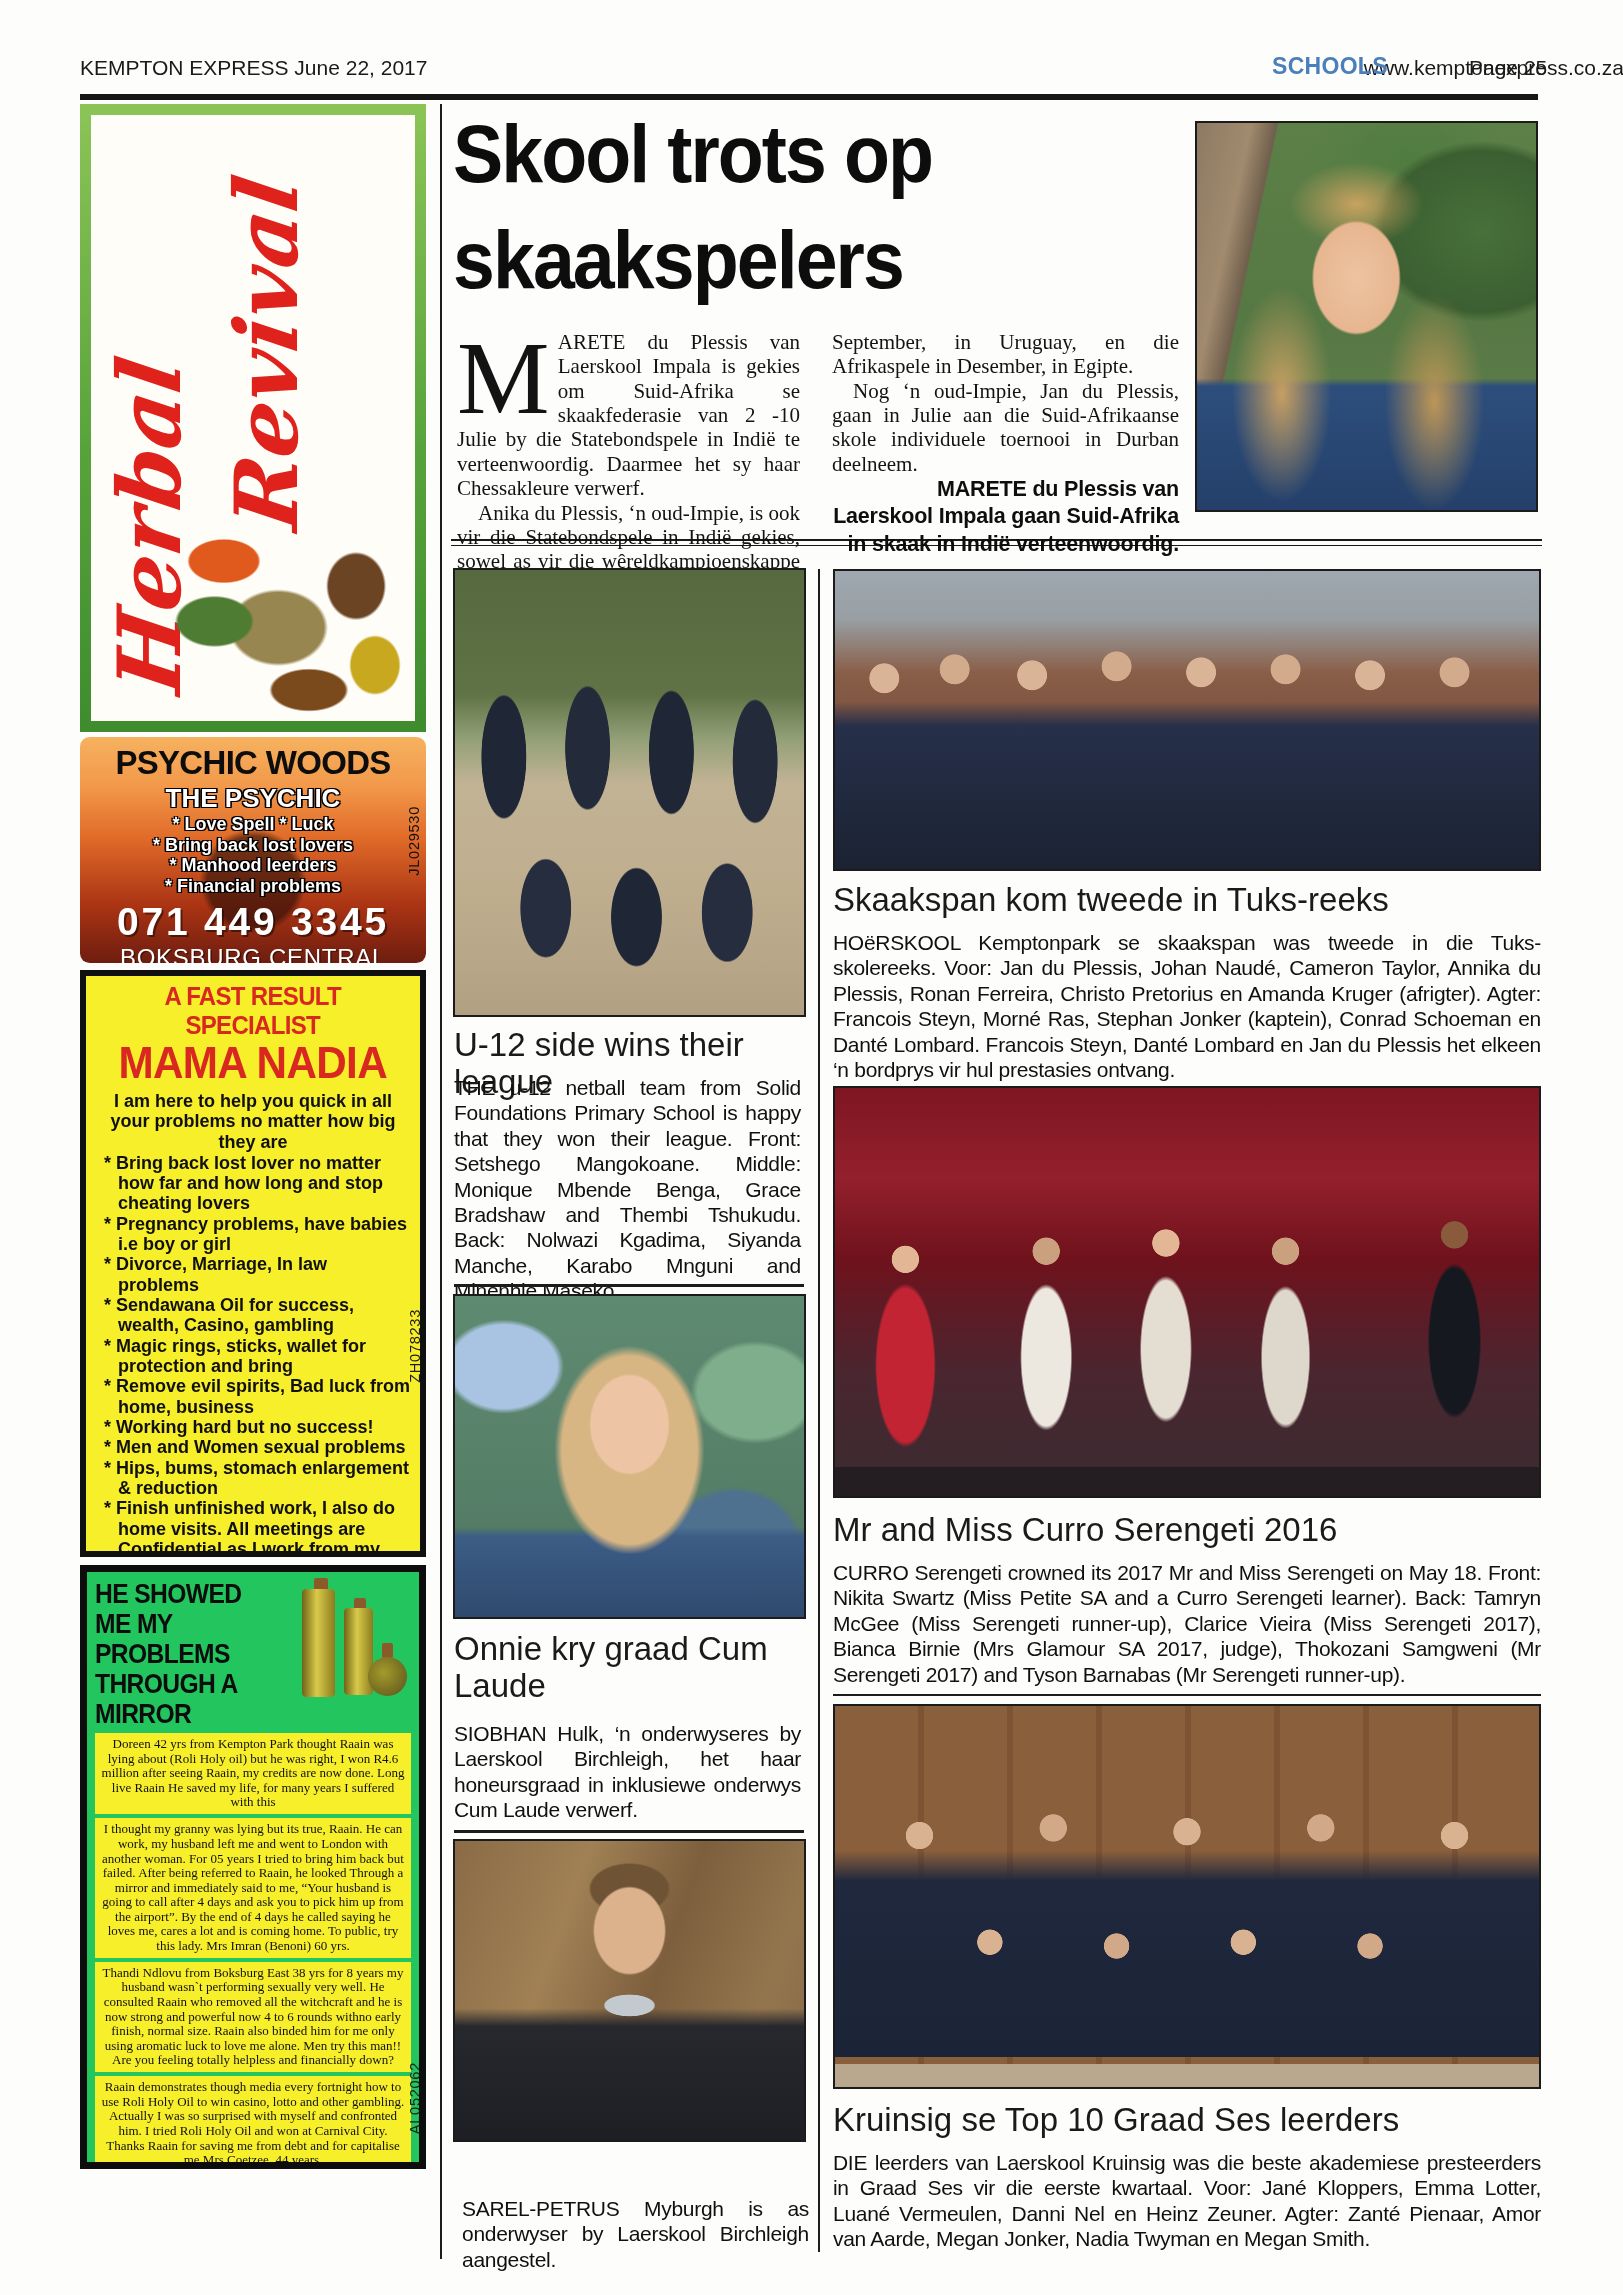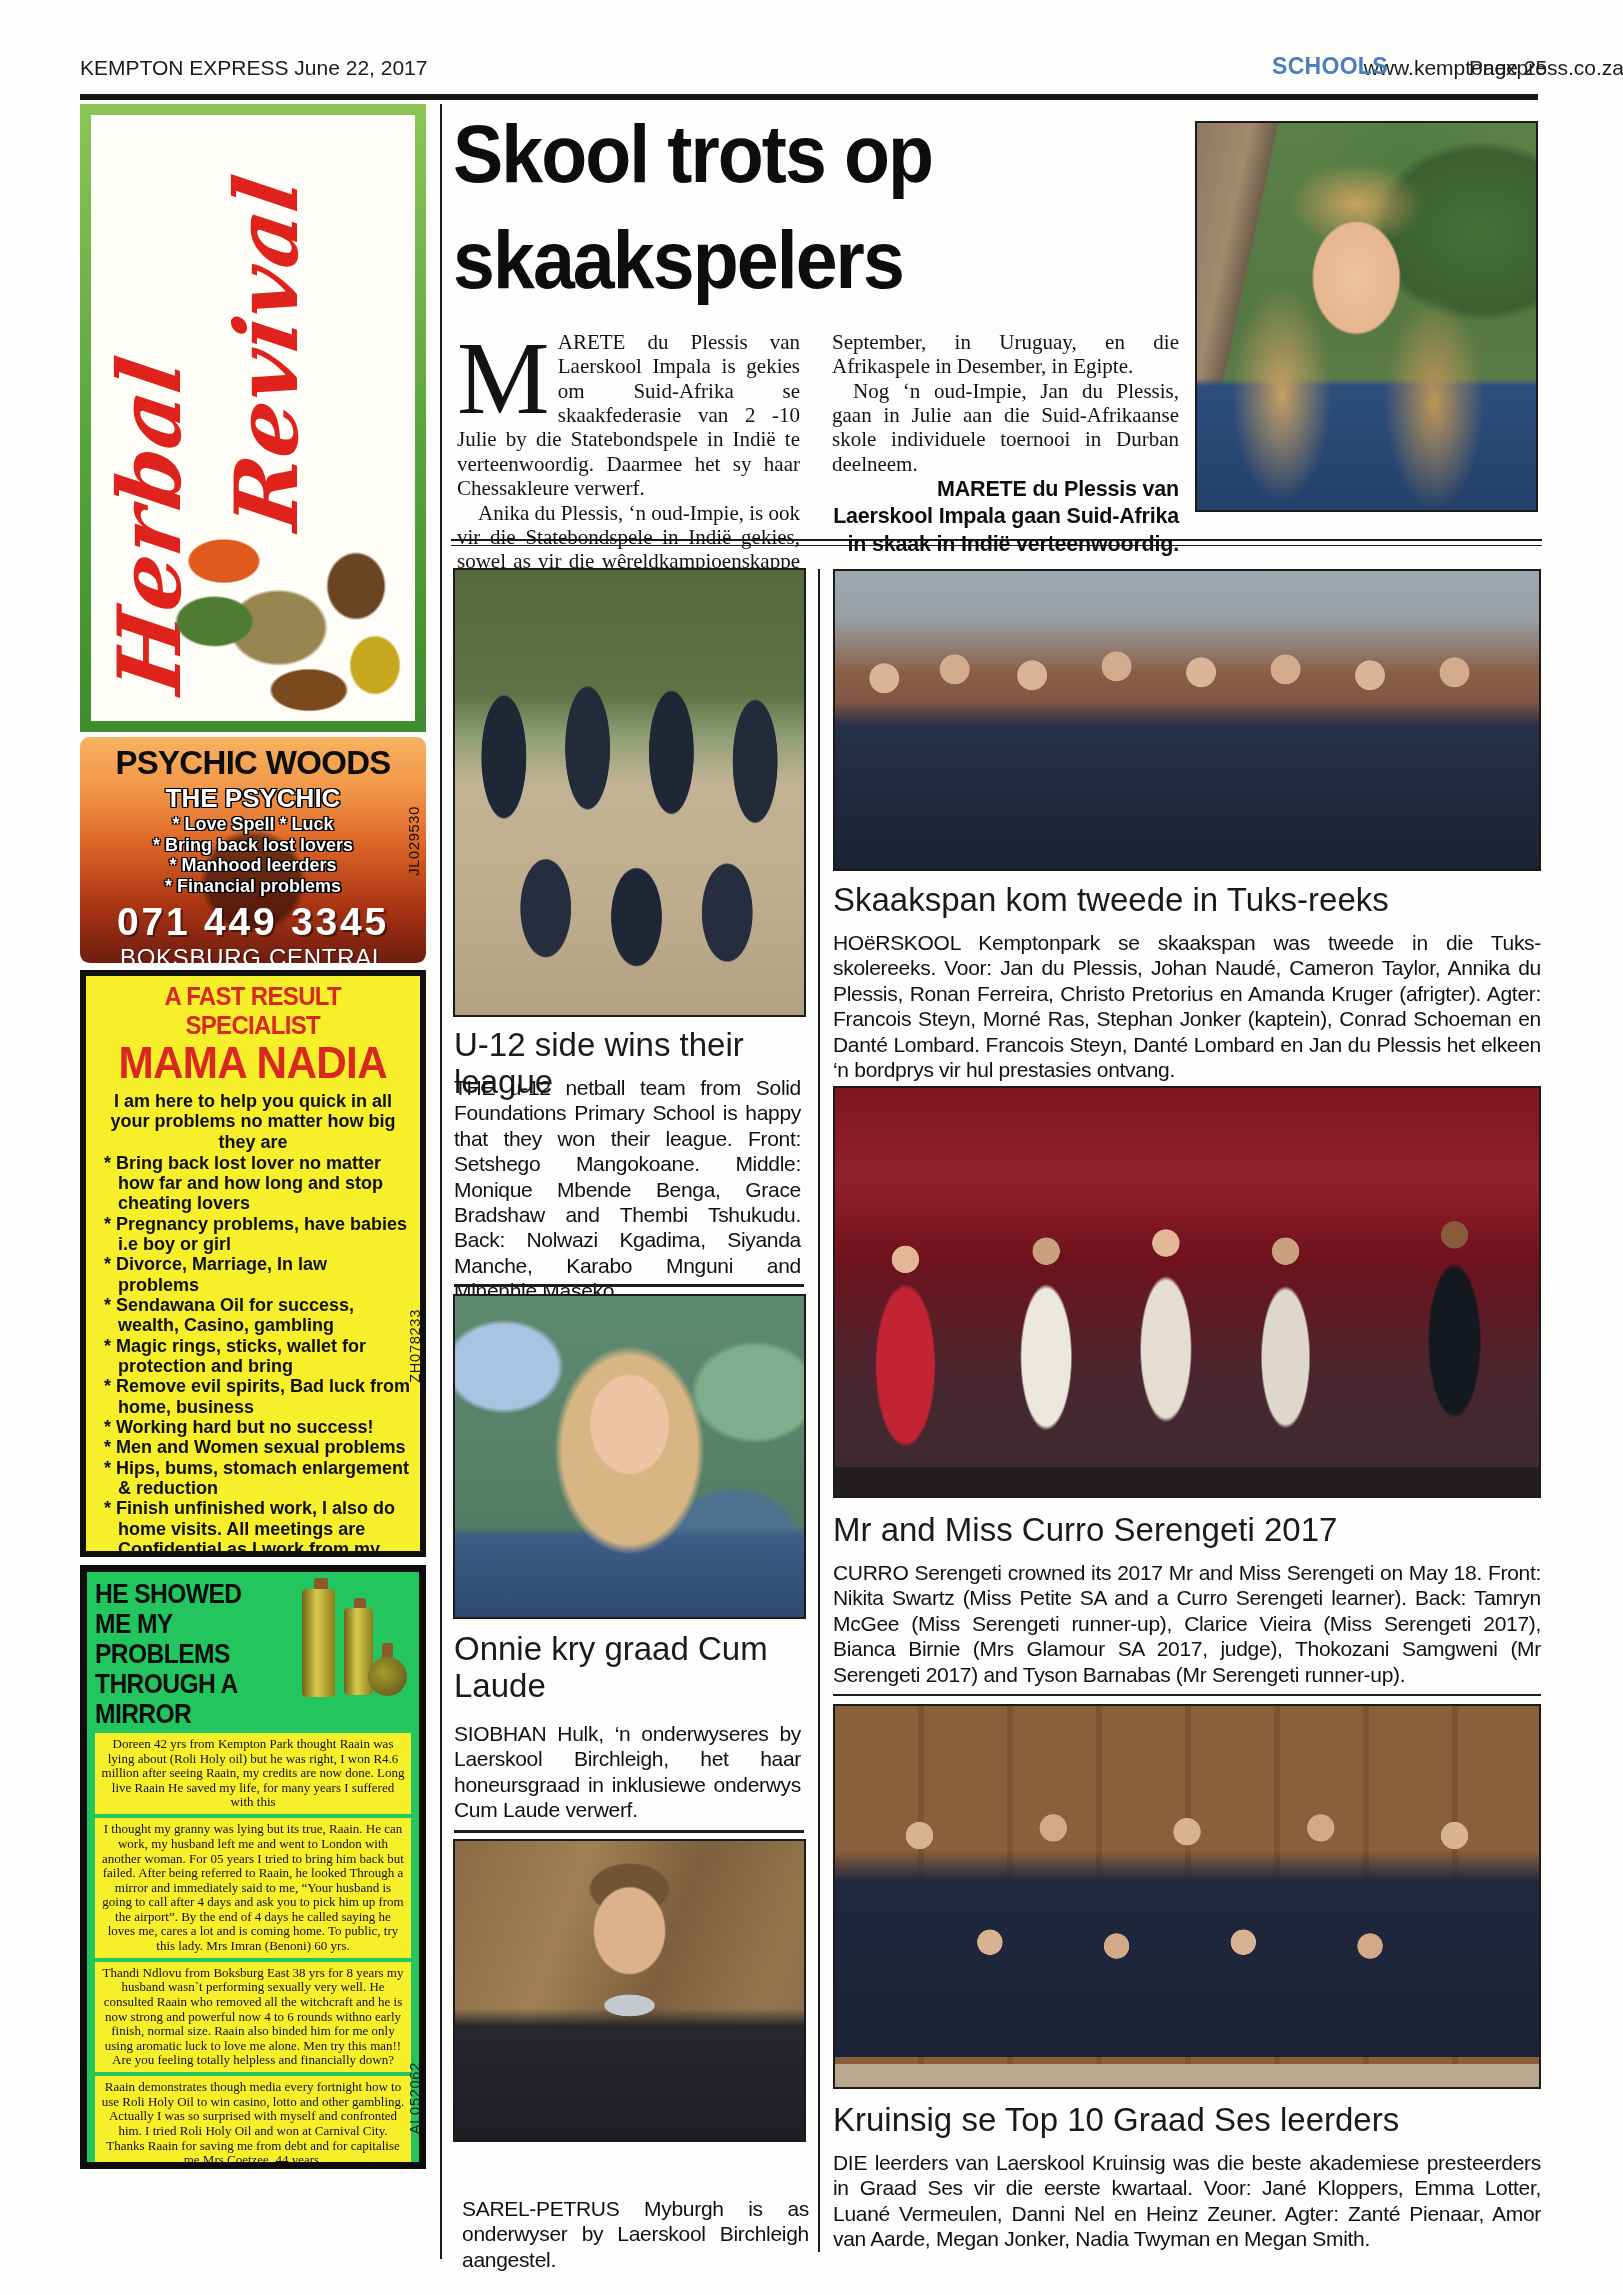--- a/index.html
+++ b/index.html
@@ -207,21 +207,21 @@
   <div class="hr" style="left:454px;top:1830px;width:350px;"></div>
 
   <div class="abs photo man" style="left:453px;top:1839px;width:353px;height:303px;"></div>
   <div class="abs photocap" style="left:462px;top:2188px;width:347px;margin-top:8px;">SAREL-PETRUS Myburgh is as onderwyser by Laerskool Birchleigh aangestel.</div>
 
   <div class="abs photo chess" style="left:833px;top:569px;width:708px;height:302px;"></div>
   <div class="abs sechead" style="left:833px;top:882px;width:708px;">Skaakspan kom tweede in Tuks-reeks</div>
   <div class="abs photocap" style="left:833px;top:930px;width:708px;">HOëRSKOOL Kemptonpark se skaakspan was tweede in die Tuks-skolereeks. Voor: Jan du Plessis, Johan Naudé, Cameron Taylor, Annika du Plessis, Ronan Ferreira, Christo Pretorius en Amanda Kruger (afrigter). Agter: Francois Steyn, Morné Ras, Stephan Jonker (kaptein), Conrad Schoeman en Danté Lombard. Francois Steyn, Danté Lombard en Jan du Plessis het elkeen ‘n bordprys vir hul prestasies ontvang.</div>
 
   <div class="abs photo curro" style="left:833px;top:1086px;width:708px;height:412px;"></div>
-  <div class="abs sechead" style="left:833px;top:1512px;width:708px;">Mr and Miss Curro Serengeti 2017</div>
+  <div class="abs sechead" style="left:833px;top:1512px;width:708px;">Mr and Miss Curro Serengeti 2016</div>
   <div class="abs photocap" style="left:833px;top:1560px;width:708px;">CURRO Serengeti crowned its 2017 Mr and Miss Serengeti on May 18. Front: Nikita Swartz (Miss Petite SA and a Curro Serengeti learner). Back: Tamryn McGee (Miss Serengeti runner-up), Clarice Vieira (Miss Serengeti 2017), Bianca Birnie (Mrs Glamour SA 2017, judge), Thokozani Samgweni (Mr Serengeti 2017) and Tyson Barnabas (Mr Serengeti runner-up).</div>
   <div class="hr" style="left:833px;top:1694px;width:708px;height:2.1px;"></div>
 
   <div class="abs photo kruinsig" style="left:833px;top:1704px;width:708px;height:385px;"></div>
   <div class="abs sechead" style="left:833px;top:2102px;width:708px;">Kruinsig se Top 10 Graad Ses leerders</div>
   <div class="abs photocap" style="left:833px;top:2150px;width:708px;">DIE leerders van Laerskool Kruinsig was die beste akademiese presteerders in Graad Ses vir die eerste kwartaal. Voor: Jané Kloppers, Emma Lotter, Luané Vermeulen, Danni Nel en Heinz Zeuner. Agter: Zanté Pienaar, Amor van Aarde, Megan Jonker, Nadia Twyman en Megan Smith.</div>
 
   <div class="abs ad-herbal">
     <div class="herbal-inner">
       <div class="herbal-rot">

